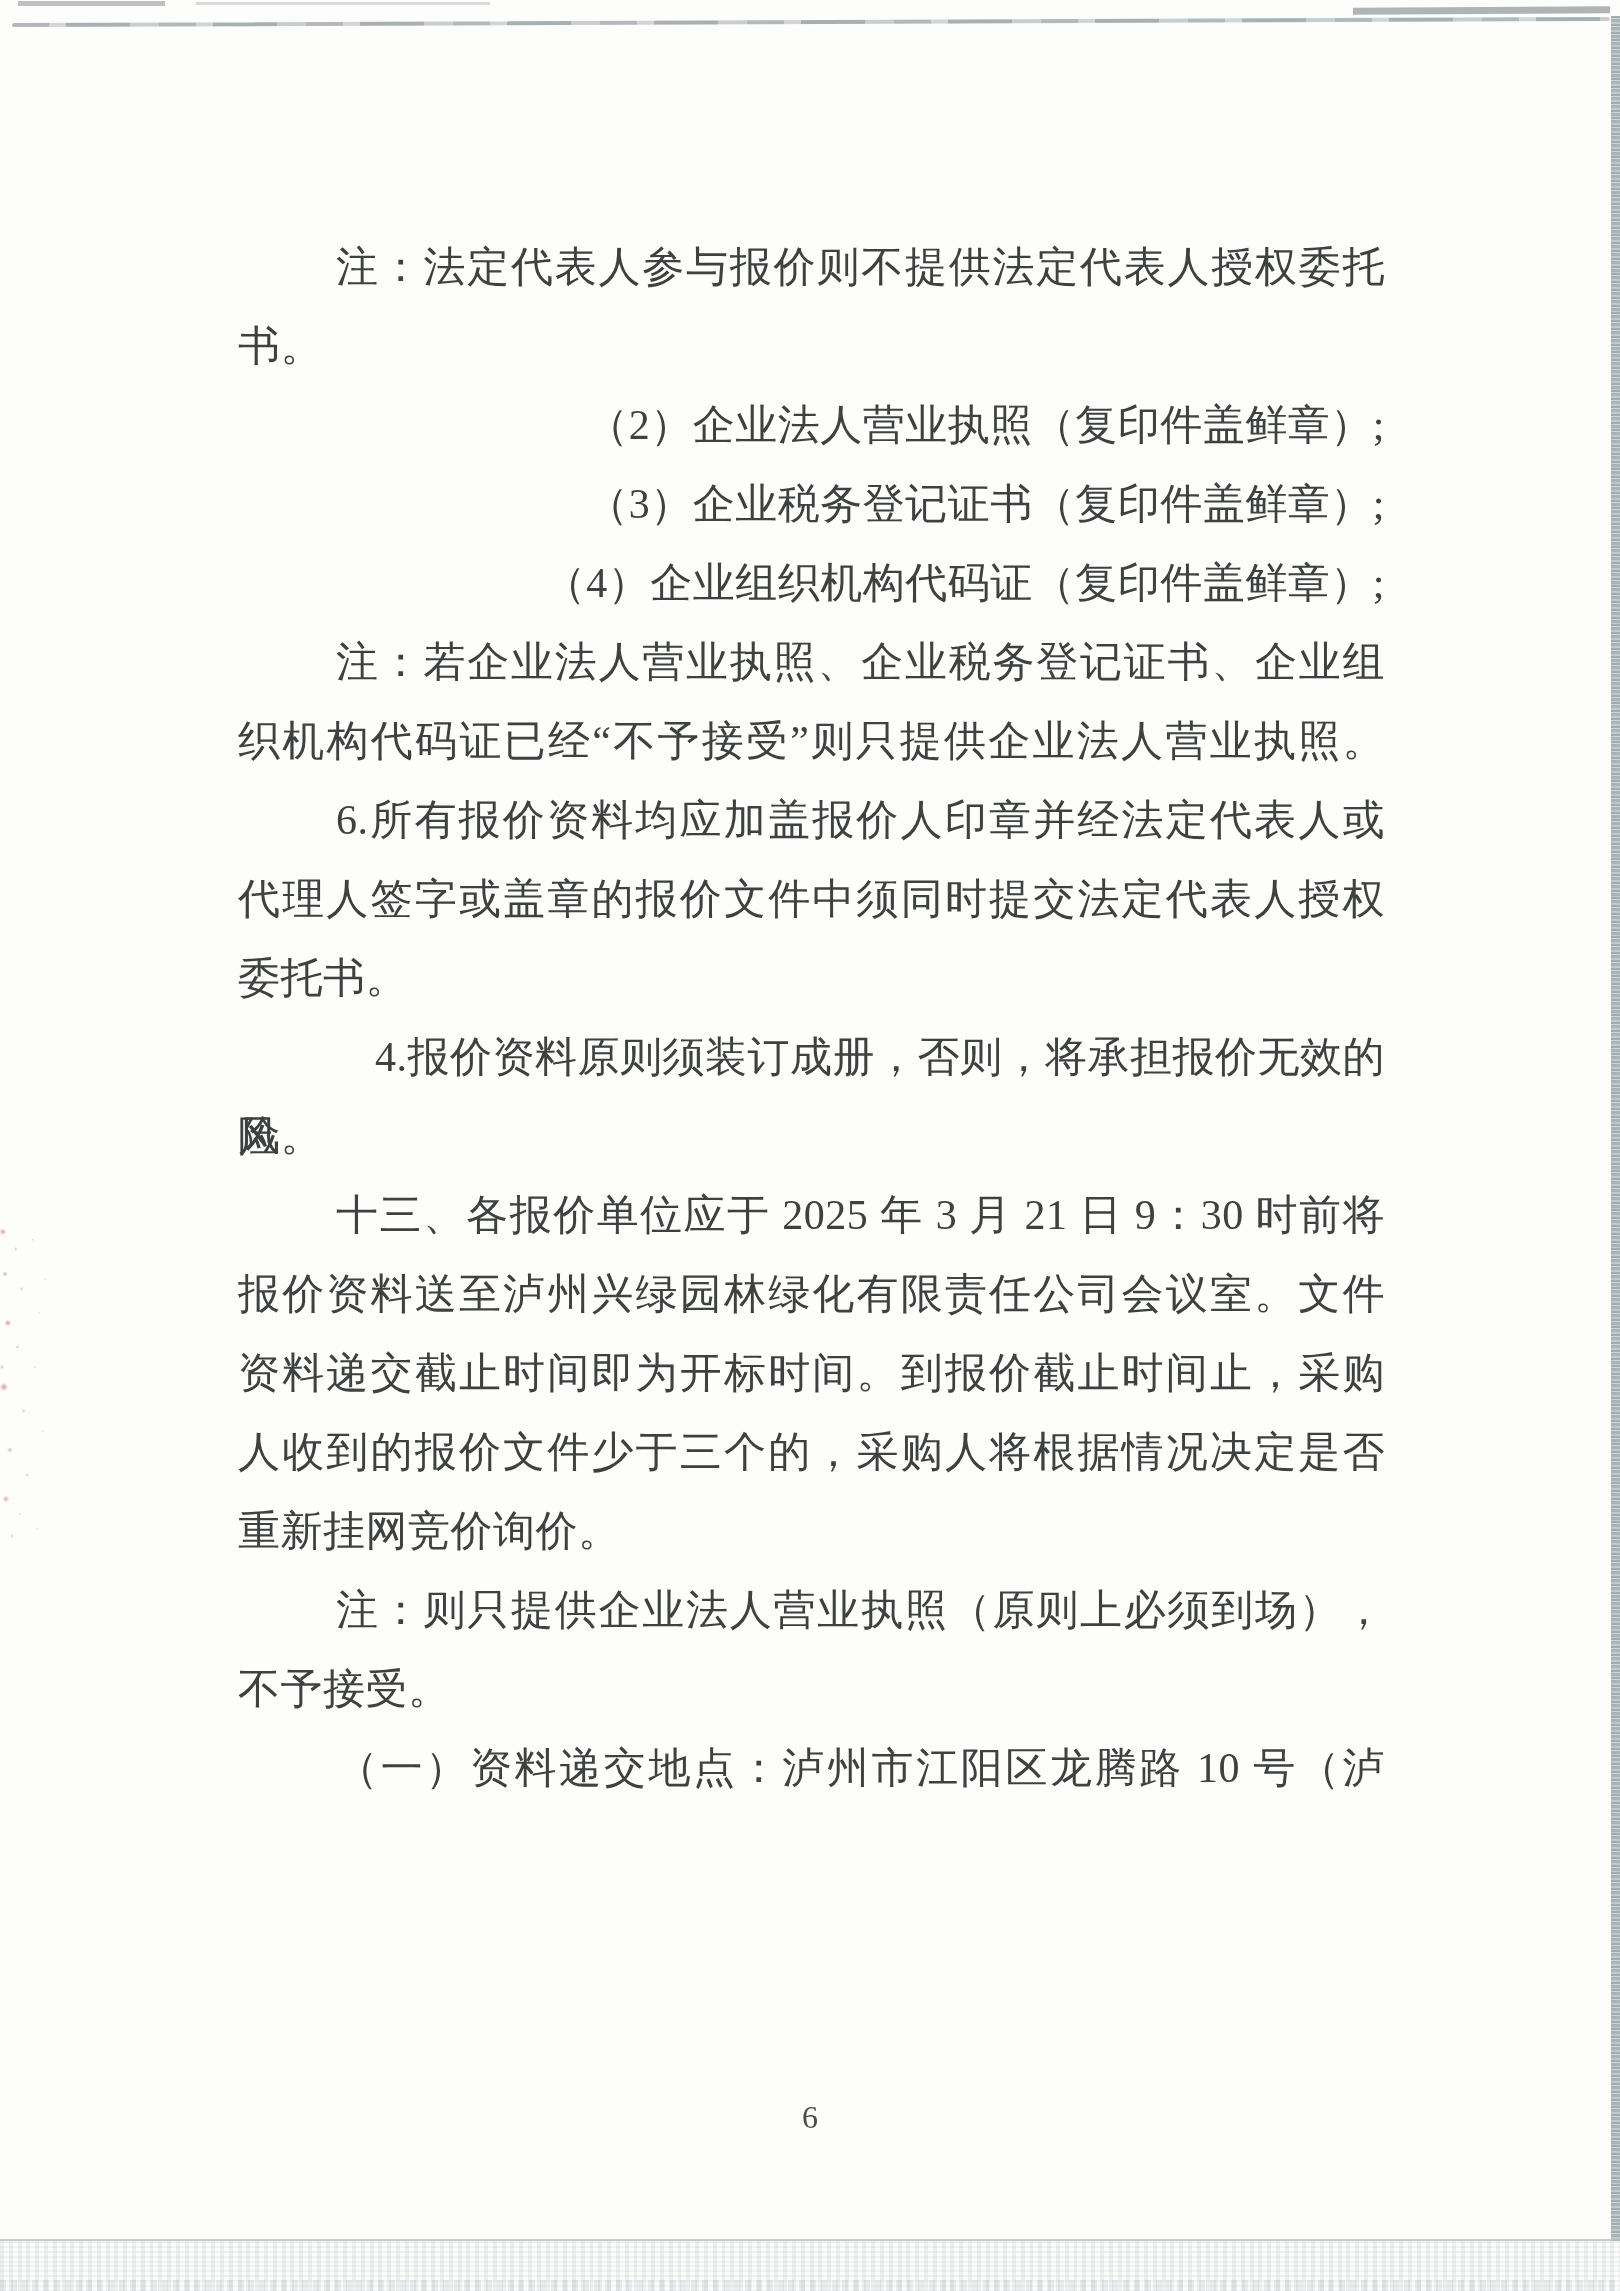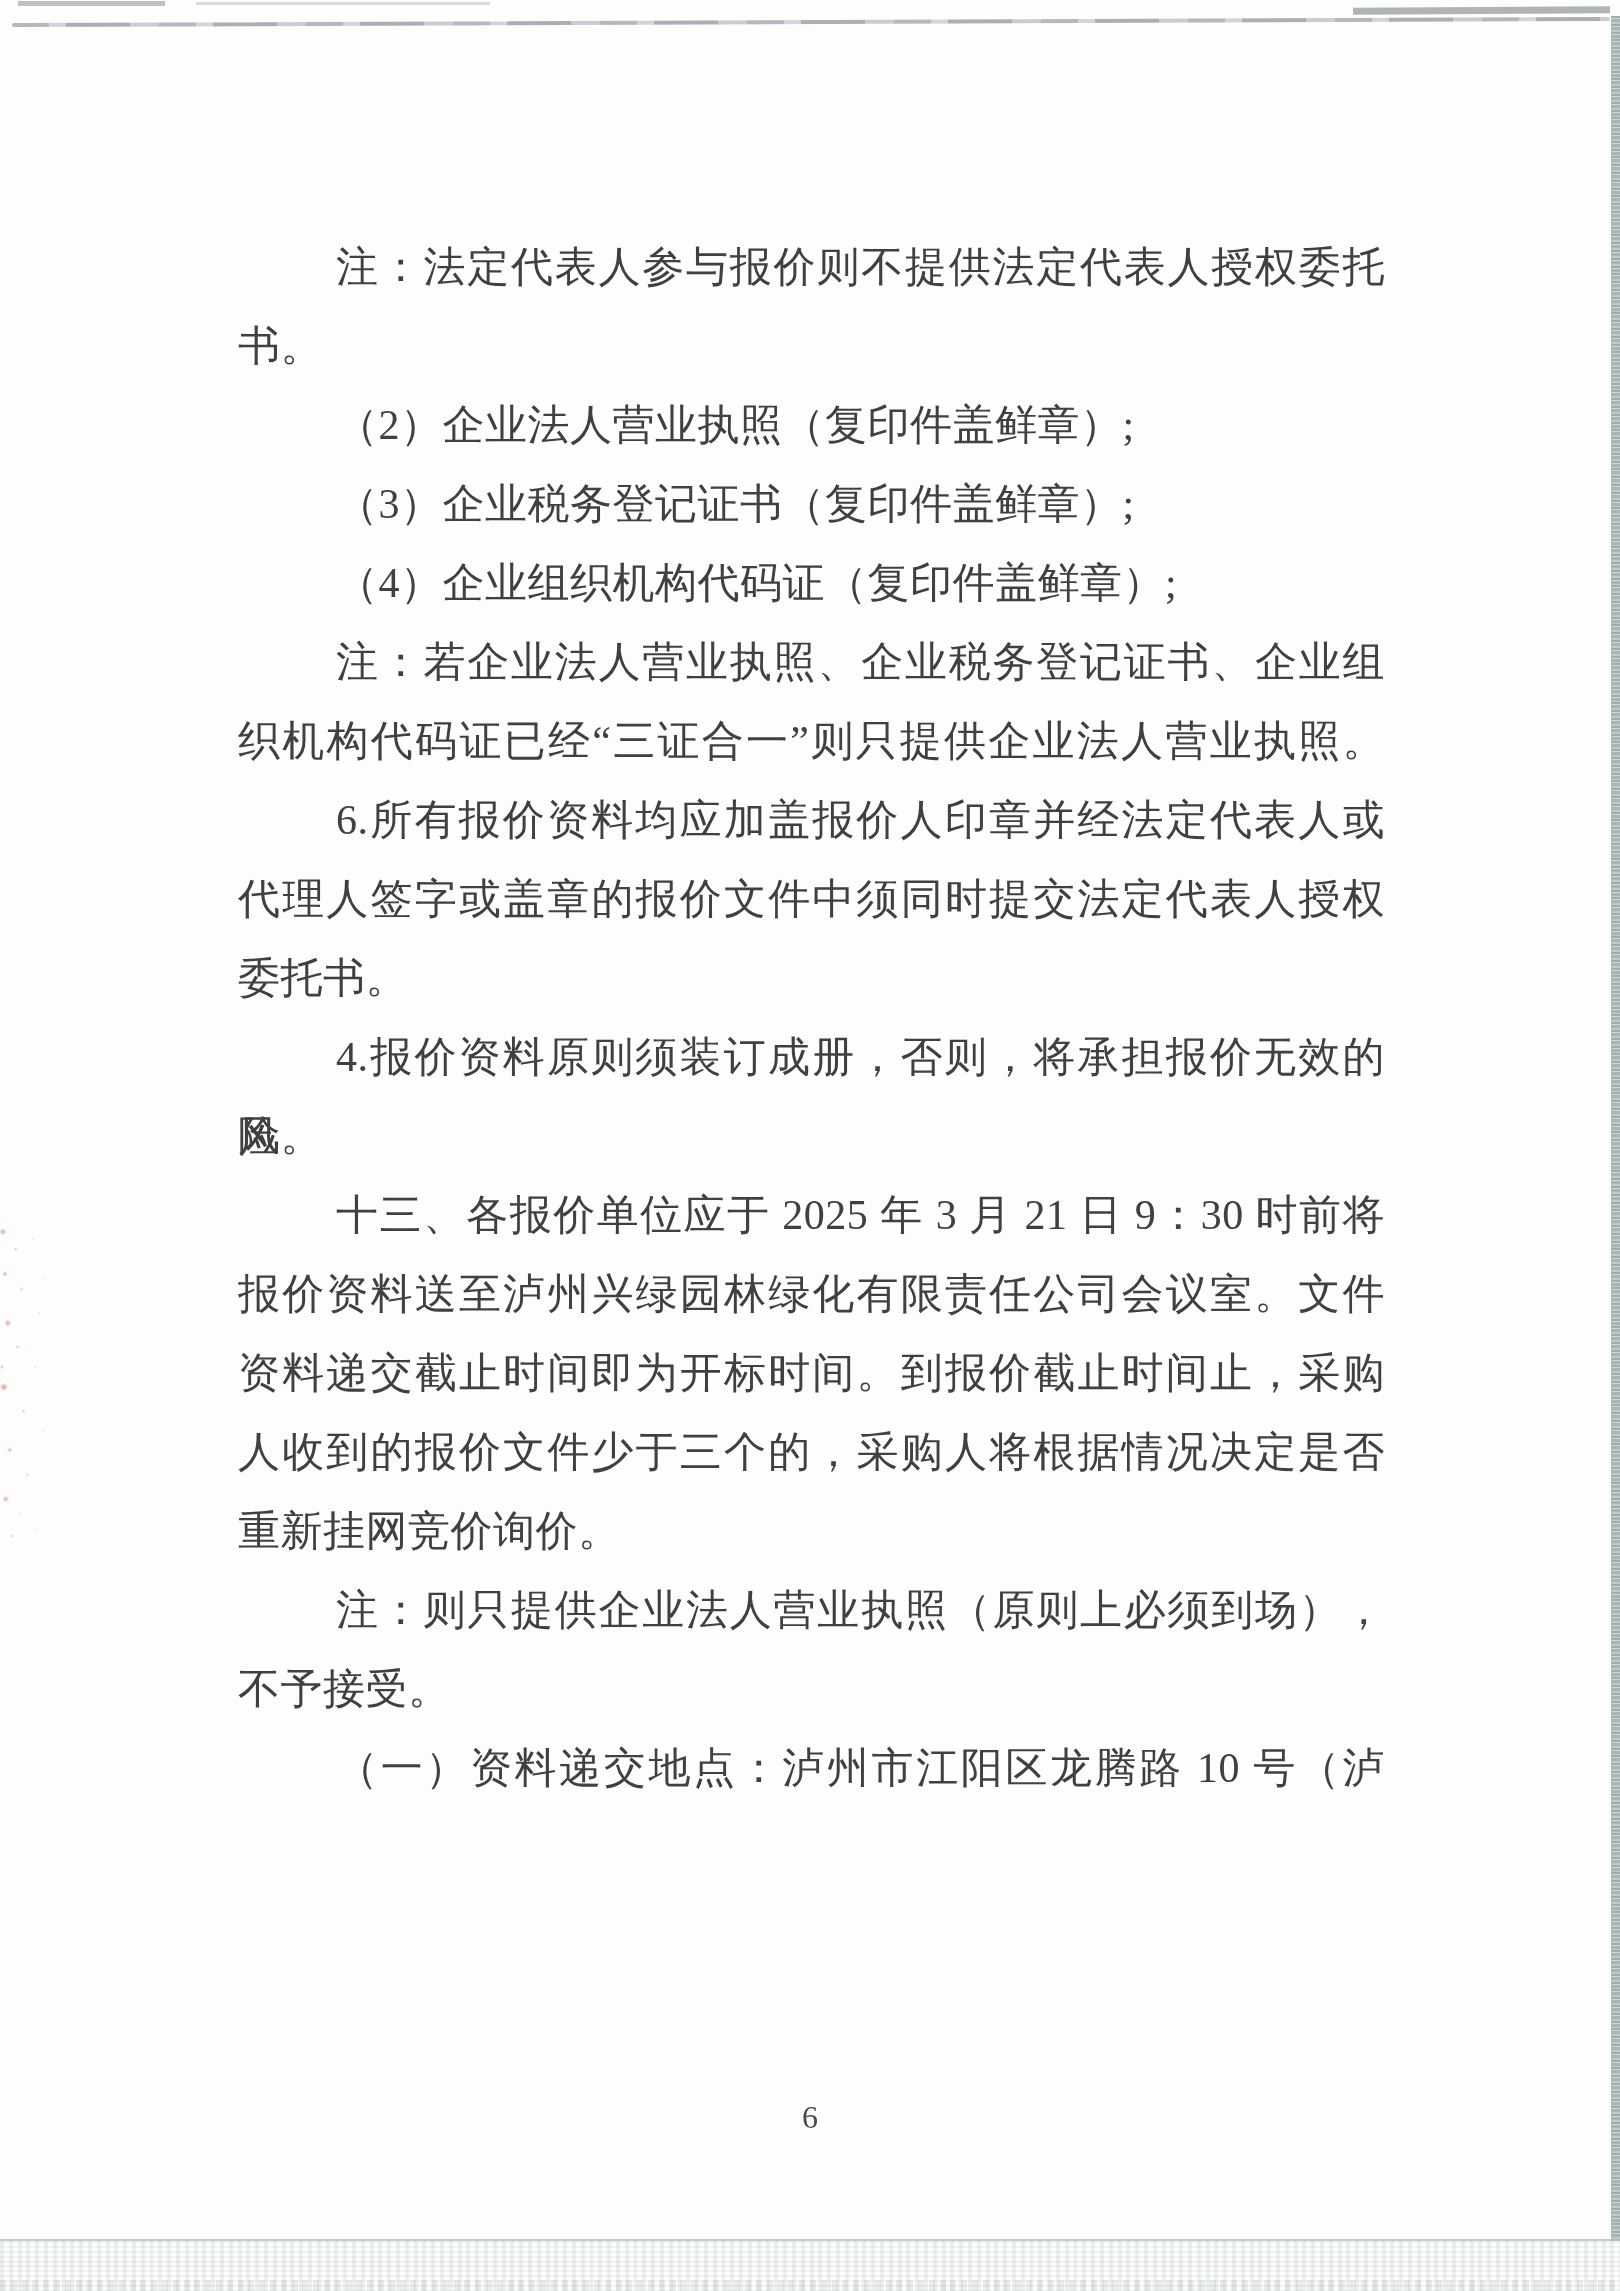--- a/index.html
+++ b/index.html
@@ -19,21 +19,21 @@
     width:1147px;
   }
   .line {
     height:79px;
     line-height:79px;
     font-size:42px;
     color:#3f4040;
     letter-spacing:0.5px;
   }
   .j   { text-align:justify; text-align-last:justify; }
-  .ind { text-indent:98px; }
+  .ind { text-indent:98px;text-align:right; }
   .b   { font-weight:bold; color:#313232; }
 
   .pageno {
     position:absolute;
     top:2099px; left:0; width:100%;
     text-align:center;
     font-size:32px;
     color:#4a4a4a;
   }
 
@@ -120,21 +120,21 @@
   <div class="bottom-strip"></div>
   <div class="stamp"></div>
 
   <div class="body">
     <div class="line j ind">注：法定代表人参与报价则不提供法定代表人授权委托</div>
     <div class="line">书。</div>
     <div class="line ind">（2）企业法人营业执照（复印件盖鲜章）;</div>
     <div class="line ind">（3）企业税务登记证书（复印件盖鲜章）;</div>
     <div class="line ind">（4）企业组织机构代码证（复印件盖鲜章）;</div>
     <div class="line j ind">注：若企业法人营业执照、企业税务登记证书、企业组</div>
-    <div class="line j">织机构代码证已经“三证合一”则只提供企业法人营业执照。</div>
+    <div class="line j">织机构代码证已经“不予接受”则只提供企业法人营业执照。</div>
     <div class="line j ind">6.所有报价资料均应加盖报价人印章并经法定代表人或</div>
     <div class="line j">代理人签字或盖章的报价文件中须同时提交法定代表人授权</div>
     <div class="line">委托书。</div>
     <div class="line j ind">4.报价资料原则须装订成册，否则，将承担报价无效的风</div>
     <div class="line">险。</div>
     <div class="line j ind">十三、各报价单位应于 2025 年 3 月 21 日 9：30 时前将</div>
     <div class="line j">报价资料送至泸州兴绿园林绿化有限责任公司会议室。文件</div>
     <div class="line j">资料递交截止时间即为开标时间。到报价截止时间止，采购</div>
     <div class="line j">人收到的报价文件少于三个的，采购人将根据情况决定是否</div>
     <div class="line">重新挂网竞价询价。</div>

